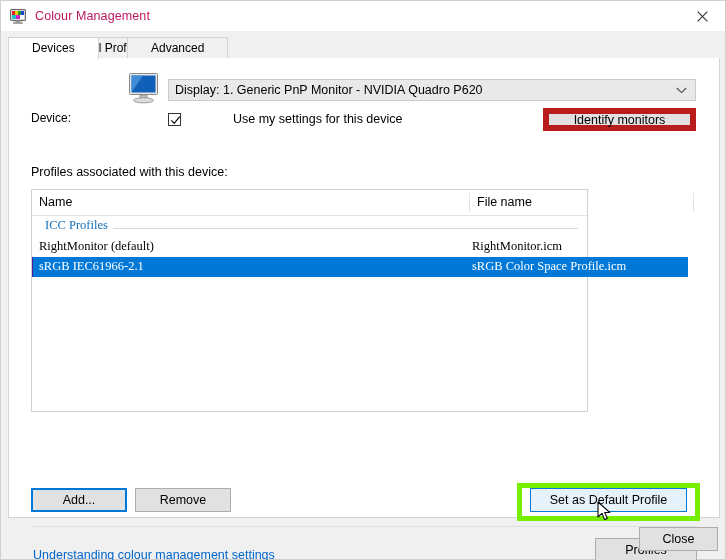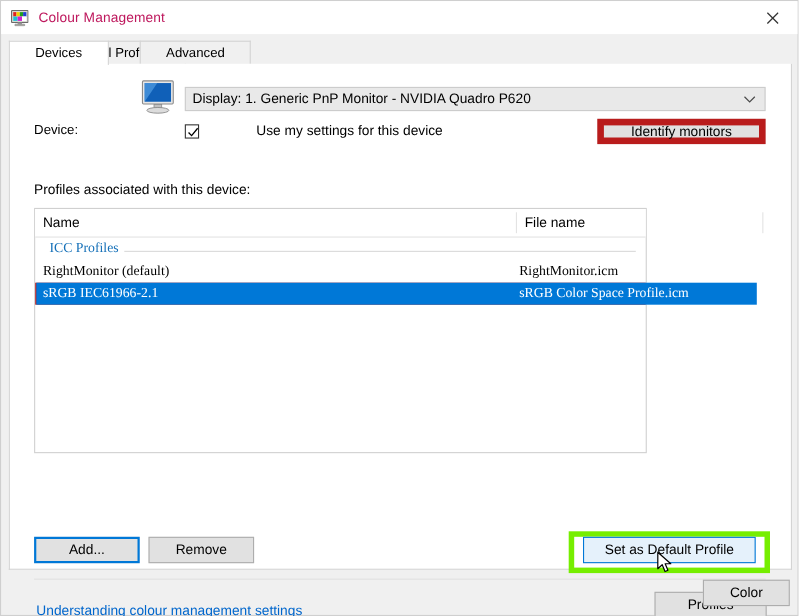--- a/index.html
+++ b/index.html
@@ -246,21 +246,21 @@
     font-size: 12.5px;
     white-space: nowrap;
   }
   .list-row .cell-file {
     position: absolute;
     left: 440px; top: 2px;
     font-size: 12.5px;
     white-space: nowrap;
   }
   .list-row.selected {
-    background: #b91c1c;
+    background: #4c1d95;
   }
   .list-row.selected .cell-name,
   .list-row.selected .cell-file {
     color: #ffffff;
   }
   .sel-bg {
     position: absolute;
     left: 1px;
     width: 655px;
     height: 20px;
@@ -472,15 +472,15 @@
     </div>
 
     <div id="sep-line"></div>
 
     <a id="help-link" href="#">Understanding colour management settings</a>
 
     <div id="profiles-btn">Profiles</div>
 
   </div>
 
-  <div id="close-button">Color</div>
+  <div id="close-button">Close</div>
 
 </div>
 
 </body></html>

